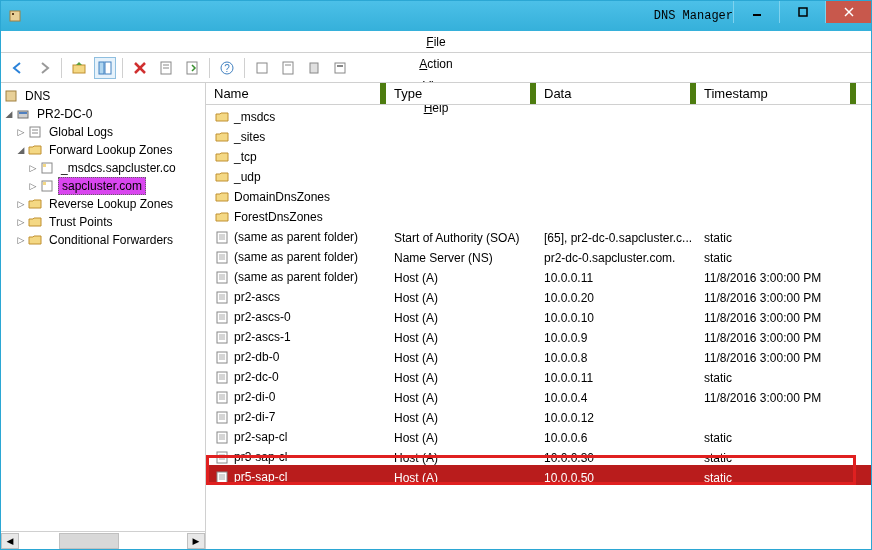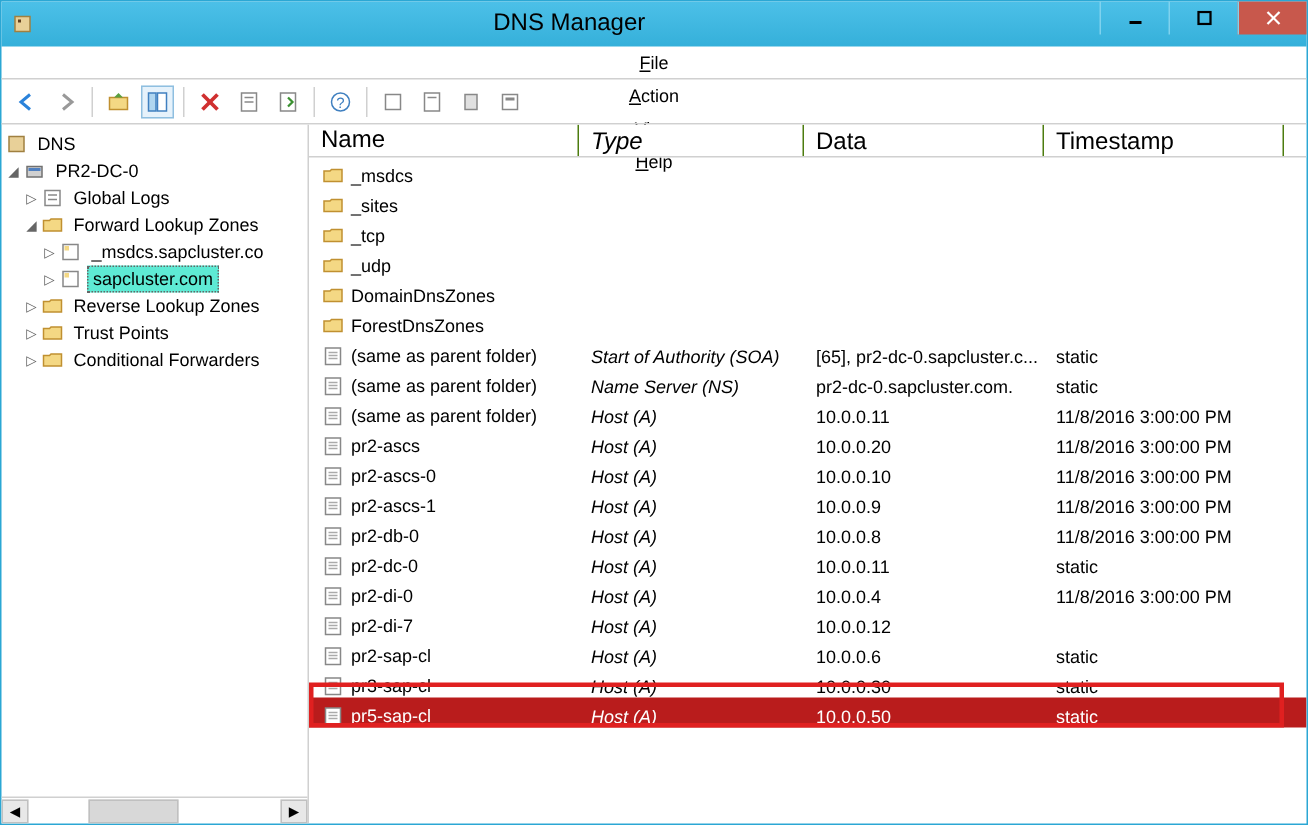--- a/index.html
+++ b/index.html
@@ -1,48 +1,48 @@
 <!DOCTYPE html>
 <html><head>
 <meta charset="utf-8">
 <style>
 * { box-sizing: border-box; margin: 0; padding: 0; }
 body { font-family: "Segoe UI", Tahoma, sans-serif; font-size: 12px; background: #fff; width: 872px; height: 550px; overflow: hidden; }
 .window { width: 872px; height: 550px; border: 1px solid #2ba7d4; display: flex; flex-direction: column; background: #fff; }
 .titlebar { height: 30px; background: linear-gradient(#4cc0e8,#35b0da); display: flex; align-items: center; padding: 0 0 0 6px; color: #000; position: relative; }
-.titlebar .title { flex: 1; text-align: center; font-size: 16px; }
+.titlebar .title { flex: 1; text-align: right; font-size: 12px; font-family: Liberation Mono, monospace; }
 .winbtns { display: flex; height: 100%; }
 .winbtns div { width: 46px; height: 22px; display: flex; align-items: center; justify-content: center; font-size: 12px; border-left: 1px solid #7fd2ee; }
 .winbtns .close { background: #c8584c; color: #fff; width: 46px; }
 .menubar { height: 22px; display: flex; align-items: center; padding: 2px 6px; gap: 4px; border-bottom: 1px solid #d0d0d0; flex-direction: column; }
 .menubar span { padding: 2px 6px; }
 .menubar span u { text-decoration: underline; }
 .toolbar { height: 30px; display: flex; align-items: center; gap: 4px; padding: 2px 6px; border-bottom: 1px solid #d0d0d0; }
 .tbtn { width: 22px; height: 22px; display: flex; align-items: center; justify-content: center; border: 1px solid transparent; }
 .tsep { width: 1px; height: 20px; background: #d0d0d0; margin: 0 2px; }
 .content { flex: 1; display: flex; overflow: hidden; }
 .tree { width: 205px; border-right: 1px solid #d0d0d0; display: flex; flex-direction: column; }
 .tree-body { flex: 1; overflow: auto; padding: 4px 2px; }
 .tree-scroll { height: 18px; border-top: 1px solid #d0d0d0; display: flex; align-items: center; }
 .tree-scroll .sbtn { width: 18px; height: 16px; background: #e8e8e8; border: 1px solid #c0c0c0; display: flex; align-items: center; justify-content: center; font-size: 9px; }
 .tree-scroll .thumb { height: 16px; background: #d8d8d8; border: 1px solid #c0c0c0; margin-left: 40px; width: 60px; }
 .tn { display: flex; align-items: center; height: 18px; white-space: nowrap; }
 .tw { width: 12px; display: inline-block; text-align: center; color: #666; font-size: 9px; }
 .ticon { width: 16px; height: 16px; margin-right: 3px; display: inline-flex; align-items: center; justify-content: center; }
 .tlabel { padding: 1px 3px; }
-.tlabel.sel { background: #5eead4; border: 1px dotted #666; }
+.tlabel.sel { background: #d946ef; border: 1px dotted #666; }
 .list { flex: 1; display: flex; flex-direction: column; overflow: hidden; }
 .lhdr { display: flex; height: 22px; border-bottom: 1px solid #d0d0d0; background: #fff; }
-.lhdr div { padding: 3px 8px; border-right: 1px solid #4d7c0f; font-size: 16px; }
+.lhdr div { padding: 3px 8px; border-right: 6px solid #4d7c0f; font-size: 13px; }
 .lbody { flex: 1; overflow: auto; position: relative; }
 .lrow { display: flex; height: 20px; align-items: flex-end; }
 .lrow.sel { background: #b91c1c; color: #fff; }
 .lcell { padding: 0 8px; white-space: nowrap; overflow: hidden; }
 .c-name { width: 180px; display: flex; align-items: center; }
-.c-type { width: 150px; font-style: italic; }
+.c-type { width: 150px; }
 .c-data { width: 160px; }
 .c-ts { width: 160px; }
 .ricon { width: 16px; height: 16px; margin-right: 4px; display: inline-flex; align-items: center; justify-content: center; }
 .highlight-box { position: absolute; border: 3px solid #e02020; pointer-events: none; }
 svg { display: block; }
 </style>
 </head>
 <body>
 
 <div class="window">

